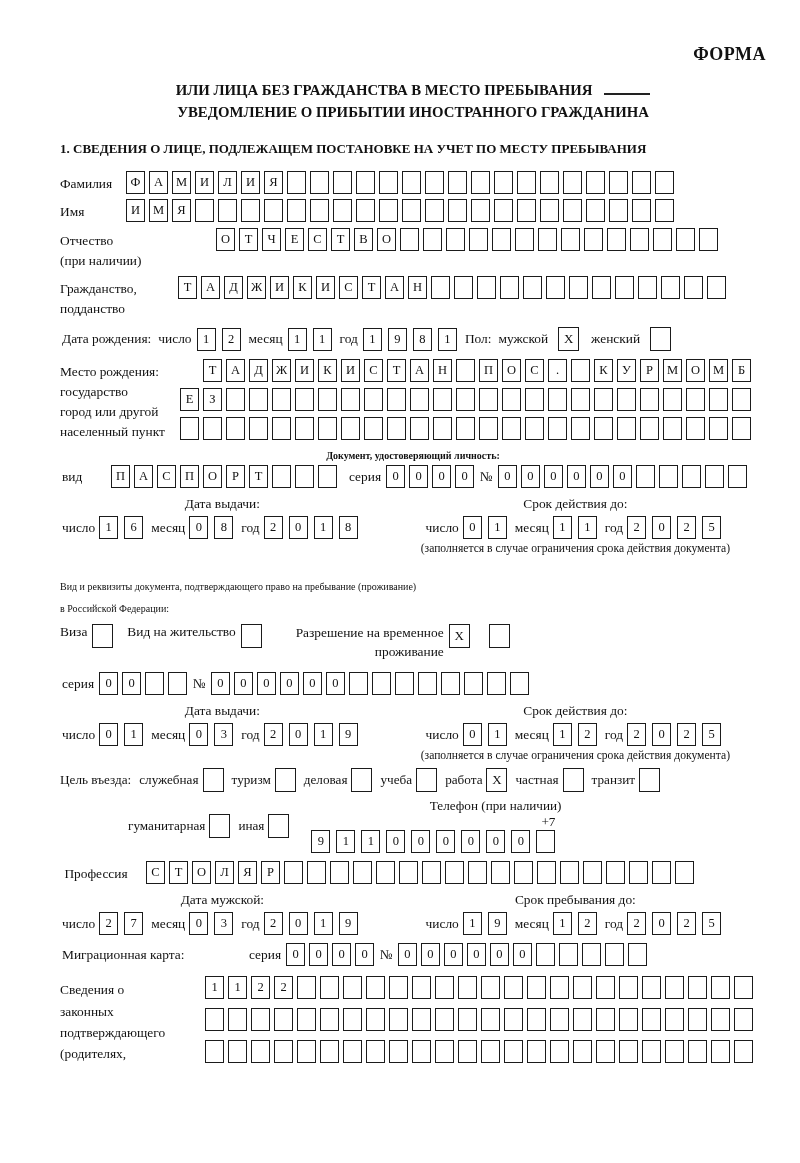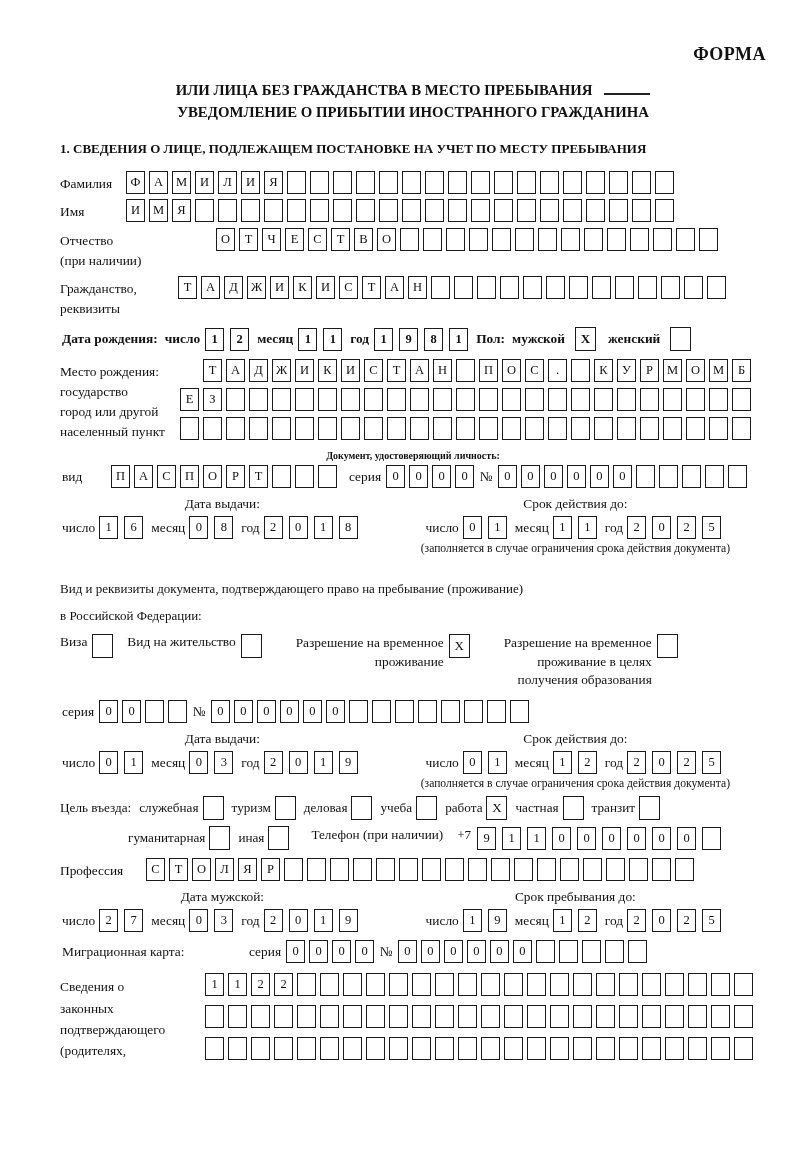--- a/index.html
+++ b/index.html
@@ -41,29 +41,29 @@
   .doc-heading{text-align:center;font-weight:bold;font-size:10px;margin:8px 0 4px 0;}
   .inline{display:flex;align-items:center;font-size:13.4px;flex-wrap:nowrap;}
   .inline .t{margin:0 5px 0 2px;}
   .dcols{display:flex;margin:8px 0 2px 0;}
   .dcol-l{width:46%;}
   .dcol-r{width:54%;}
   .dhead{text-align:center;font-size:13.4px;margin-bottom:4px;}
   .dline{display:flex;align-items:center;font-size:13.4px;}
   .dline .t{margin:0 4px 0 2px;}
   .note{font-size:11.6px;text-align:center;margin-top:3px;}
-  .intro{font-size:13px;line-height:1.55;margin-top:24px;}
+  .intro{font-size:10px;line-height:1.55;margin-top:24px;}
   .permit-row{display:flex;align-items:flex-start;font-size:13.4px;margin:8px 0 10px 0;}
   .permit-opt{display:flex;align-items:flex-start;margin-right:14px;}
   .opt-multi{text-align:right;width:168px;line-height:1.4;}
   .purpose{display:flex;align-items:center;font-size:13.2px;flex-wrap:nowrap;margin:6px 0;}
   .purpose .o{margin-left:8px;white-space:nowrap;display:inline-flex;align-items:center;}
   .purpose .o .cbox{margin-left:4px;}
   .indent68{margin-left:68px;}
-  .phone-group{display:flex;align-items:flex-start;margin-left:22px;}
+  .phone-group{display:flex;align-items:flex-end;margin-left:22px;flex-direction:column;}
   .phone-group .pfx{margin:0 6px 0 14px;}
   [data-name]{}
 </style>
 </head>
 <body>
 
 <div class="page" data-name="form-page">
 
 
   <div class="forma" data-name="form-label">ФОРМА</div>
@@ -164,21 +164,21 @@
         <span class="cell" data-name="char-cell"></span>
         <span class="cell" data-name="char-cell"></span>
         <span class="cell" data-name="char-cell"></span>
         <span class="cell" data-name="char-cell"></span>
       </span>
   </div>
 
   <div class="row" data-name="citizenship-row">
     <span class="lbl w118" data-name="citizenship-label">
       <span data-name="citizenship-label-line1">Гражданство,</span><br>
-      <span data-name="citizenship-label-line2">реквизиты</span>
+      <span data-name="citizenship-label-line2">подданство</span>
     </span>
     <span class="cells" data-name="citizenship-cells">
         <span class="cell" data-name="char-cell">Т</span>
         <span class="cell" data-name="char-cell">А</span>
         <span class="cell" data-name="char-cell">Д</span>
         <span class="cell" data-name="char-cell">Ж</span>
         <span class="cell" data-name="char-cell">И</span>
         <span class="cell" data-name="char-cell">К</span>
         <span class="cell" data-name="char-cell">И</span>
         <span class="cell" data-name="char-cell">С</span>
@@ -194,21 +194,21 @@
         <span class="cell" data-name="char-cell"></span>
         <span class="cell" data-name="char-cell"></span>
         <span class="cell" data-name="char-cell"></span>
         <span class="cell" data-name="char-cell"></span>
         <span class="cell" data-name="char-cell"></span>
         <span class="cell" data-name="char-cell"></span>
         <span class="cell" data-name="char-cell"></span>
       </span>
   </div>
 
-  <div class="inline" style="margin:8px 0 8px 0;font-weight:bold;" data-name="birth-date-row">
+  <div class="inline" style="margin:8px 0 8px 0;" data-name="birth-date-row">
     <span class="t" data-name="birth-date-label">Дата рождения:</span>
     <span class="t" data-name="birth-day-label">число</span>
     <span class="cells date" data-name="birth-day-cells">
         <span class="cell" data-name="char-cell">1</span>
         <span class="cell" data-name="char-cell">2</span>
       </span>
     <span class="t" data-name="birth-month-label">месяц</span>
     <span class="cells date" data-name="birth-month-cells">
         <span class="cell" data-name="char-cell">1</span>
         <span class="cell" data-name="char-cell">1</span>
@@ -417,21 +417,20 @@
     </span>
     <span class="permit-opt" data-name="residence-permit-option">
       <span data-name="residence-permit-label">Вид на жительство</span>
       <span class="cbox" data-name="residence-permit-checkbox"></span>
     </span>
     <span class="permit-opt" data-name="temp-residence-option">
       <span class="opt-multi" data-name="temp-residence-label">Разрешение на временное проживание</span>
       <span class="cbox" data-name="temp-residence-checkbox">X</span>
     </span>
     <span class="permit-opt" style="margin-right:0;" data-name="temp-residence-edu-option">
-      <span class="opt-multi" data-name="temp-residence-edu-label">Разрешение на временное проживание в целях получения образования</span>
       <span class="cbox" data-name="temp-residence-edu-checkbox"></span>
     </span>
   </div>
 
   <div class="inline" data-name="residence-series-row">
     <span class="t" data-name="residence-series-label">серия</span>
     <span class="cells" data-name="residence-series-cells">
         <span class="cell" data-name="char-cell">0</span>
         <span class="cell" data-name="char-cell">0</span>
         <span class="cell" data-name="char-cell"></span>
@@ -557,21 +556,21 @@
           <span class="cell" data-name="char-cell">0</span>
           <span class="cell" data-name="char-cell">0</span>
           <span class="cell" data-name="char-cell">0</span>
           <span class="cell" data-name="char-cell">0</span>
           <span class="cell" data-name="char-cell"></span>
         </span>
     </span>
   </div>
 
   <div class="row" style="margin-top:8px;" data-name="profession-row">
-    <span class="lbl w72" style="margin-right:14px;" data-name="profession-label">Профессия</span>
+    <span class="lbl w72" style="margin-right:14px;text-align:center;" data-name="profession-label">Профессия</span>
     <span class="cells" data-name="profession-cells">
         <span class="cell" data-name="char-cell">С</span>
         <span class="cell" data-name="char-cell">Т</span>
         <span class="cell" data-name="char-cell">О</span>
         <span class="cell" data-name="char-cell">Л</span>
         <span class="cell" data-name="char-cell">Я</span>
         <span class="cell" data-name="char-cell">Р</span>
         <span class="cell" data-name="char-cell"></span>
         <span class="cell" data-name="char-cell"></span>
         <span class="cell" data-name="char-cell"></span>

